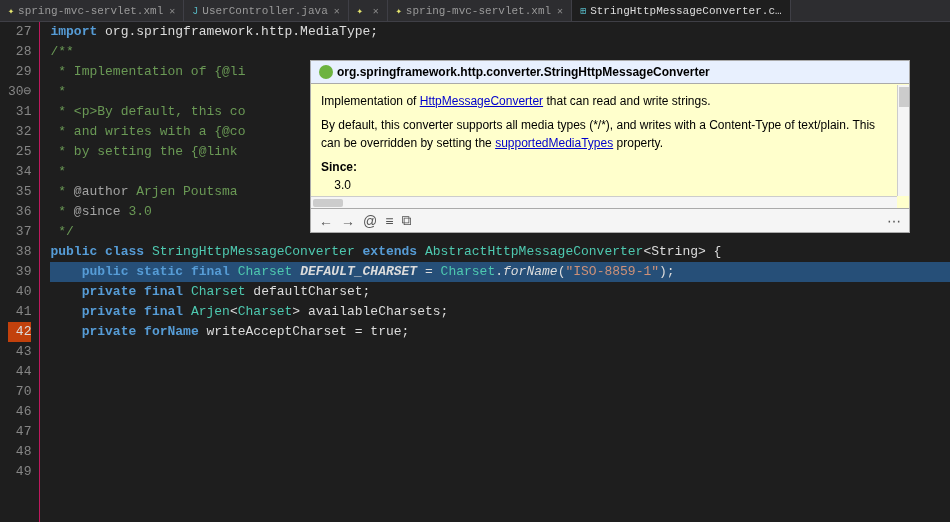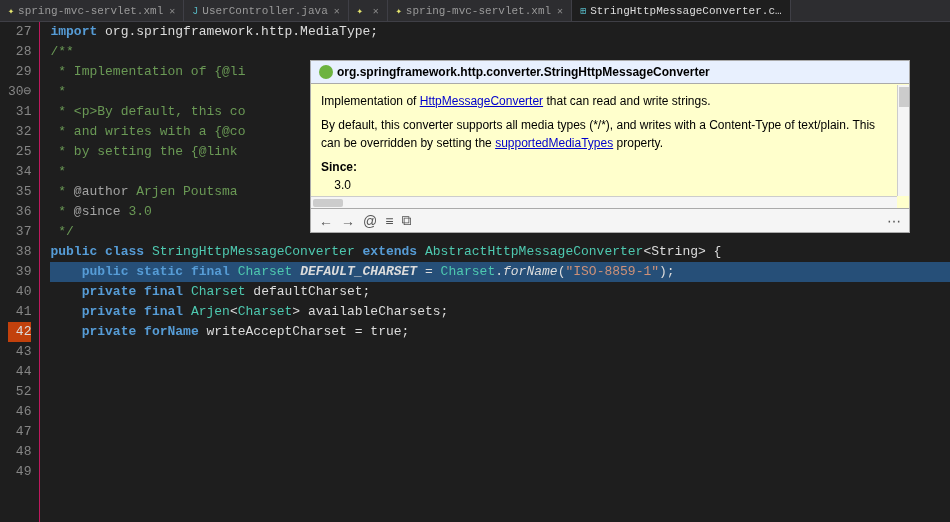--- a/index.html
+++ b/index.html
@@ -211,21 +211,21 @@
     <span class="ln">35</span>
     <span class="ln">36</span>
     <span class="ln">37</span>
     <span class="ln">38</span>
     <span class="ln">39</span>
     <span class="ln">40</span>
     <span class="ln">41</span>
     <span class="ln highlighted">42</span>
     <span class="ln">43</span>
     <span class="ln">44</span>
-    <span class="ln">52</span>
+    <span class="ln">70</span>
     <span class="ln">46</span>
     <span class="ln">47</span>
     <span class="ln">48</span>
     <span class="ln">49</span>
   </div>
 
   <div class="code-content">
     <span class="code-line"><span class="kw">import</span> <span class="plain">org.springframework.http.MediaType;</span></span>
     <span class="code-line"></span>
     <span class="code-line"><span class="comment">/**</span></span>

